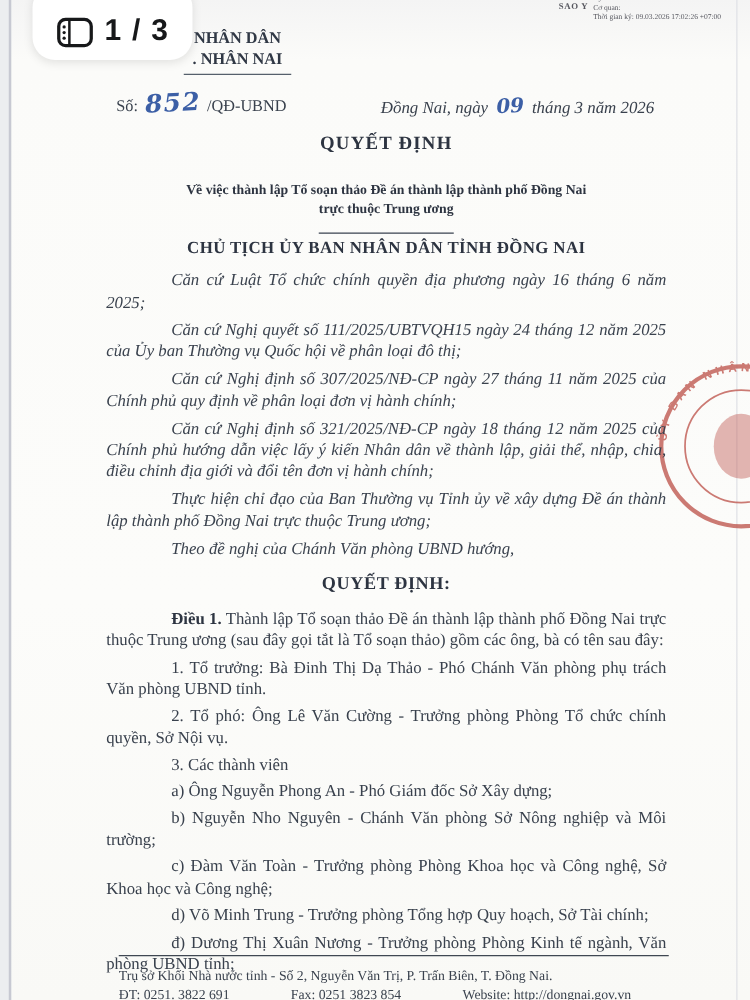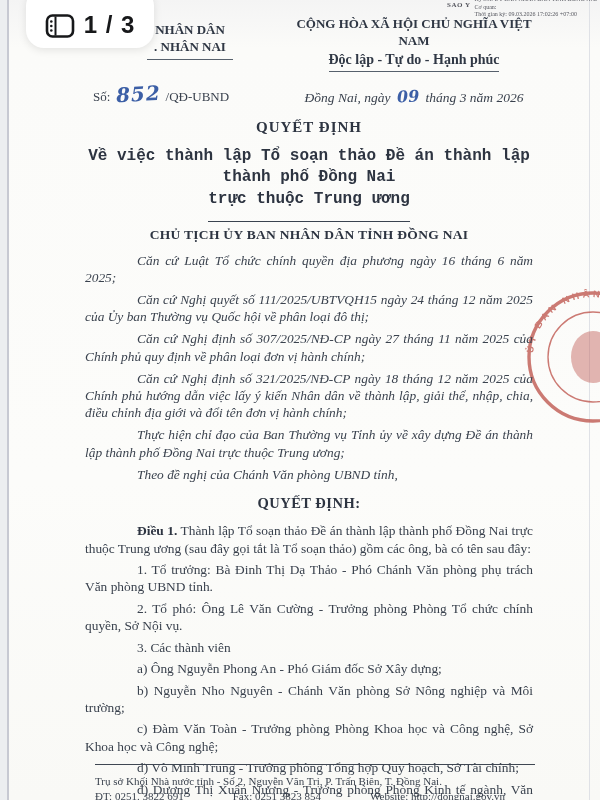--- a/index.html
+++ b/index.html
@@ -64,21 +64,21 @@
   .so-row { display:flex; align-items:flex-end; margin-top:10px; }
   .so-left { width:210px; padding-left:8px; font-size:13px; white-space:nowrap; }
   .so-right { flex:1; text-align:center; font-style:italic; font-size:13.5px; white-space:nowrap; }
   .hand { font-family:"DejaVu Serif",serif; font-style:italic; font-weight:600;
           color:#3c5fa6; display:inline-block; transform:rotate(-3deg); }
   .hand.big { font-size:20px; letter-spacing:1px; margin:0 2px; }
   .hand.day { font-size:16px; margin:0 3px; }
 
   .title-block { text-align:center; margin-top:13px; color:#2d3441; }
   .t1 { font-weight:700; font-size:15px; letter-spacing:1px; }
-  .t2 { font-weight:700; font-size:16px; margin-top:10px; line-height:1.35;font-family:Liberation Mono, monospace; }
+  .t2 { font-weight:700; font-size:11px; margin-top:21px; line-height:1.35; }
   .t2 .u { border-bottom:1.5px solid #3a4350; padding-bottom:13px; }
   .t3 { font-weight:700; font-size:13.5px; margin-top:16px; letter-spacing:.3px; }
 
   .preamble { margin-top:9px; }
   .preamble p {
     font-style:italic; font-size:13.4px; line-height:1.3;
     text-align:justify; text-indent:52px; margin:4.5px 0; color:#3a424e;
   }
 
   .qd { text-align:center; font-weight:700; font-size:14.5px; margin:12px 0 10px; color:#2d3441; letter-spacing:.5px; }
@@ -136,25 +136,20 @@
 </div>
 
 <div class="doc">
 
   <div class="hdr">
     <div class="col-l">
       <div class="hdr-bold">NHÂN DÂN</div>
       <div class="hdr-bold">. NHÂN NAI</div>
       <div class="rule w-sm"></div>
     </div>
-    <div class="col-r">
-      <div class="hdr-bold">CỘNG HÒA XÃ HỘI CHỦ NGHĨA VIỆT NAM</div>
-      <div class="motto">Độc lập - Tự do - Hạnh phúc</div>
-      <div class="rule w-md"></div>
-    </div>
   </div>
 
   <div class="so-row">
     <div class="so-left">
       <span>Số:</span>
       <span class="hand big">852</span>
       <span>/QĐ-UBND</span>
     </div>
     <div class="so-right">
       <span>Đồng Nai, ngày</span>
@@ -171,21 +166,21 @@
     </div>
     <div class="t3">CHỦ TỊCH ỦY BAN NHÂN DÂN TỈNH ĐỒNG NAI</div>
   </div>
 
   <div class="preamble">
     <p>Căn cứ Luật Tổ chức chính quyền địa phương ngày 16 tháng 6 năm 2025;</p>
     <p>Căn cứ Nghị quyết số 111/2025/UBTVQH15 ngày 24 tháng 12 năm 2025 của Ủy ban Thường vụ Quốc hội về phân loại đô thị;</p>
     <p>Căn cứ Nghị định số 307/2025/NĐ-CP ngày 27 tháng 11 năm 2025 của Chính phủ quy định về phân loại đơn vị hành chính;</p>
     <p>Căn cứ Nghị định số 321/2025/NĐ-CP ngày 18 tháng 12 năm 2025 của Chính phủ hướng dẫn việc lấy ý kiến Nhân dân về thành lập, giải thể, nhập, chia, điều chỉnh địa giới và đổi tên đơn vị hành chính;</p>
     <p>Thực hiện chỉ đạo của Ban Thường vụ Tỉnh ủy về xây dựng Đề án thành lập thành phố Đồng Nai trực thuộc Trung ương;</p>
-    <p>Theo đề nghị của Chánh Văn phòng UBND tỉnh,</p>
+    <p>Theo đề nghị của Chánh Văn phòng UBND hướng,</p>
   </div>
 
   <div class="qd">QUYẾT ĐỊNH:</div>
 
   <p class="body-par">
     <b>Điều 1.</b>
     <span>Thành lập Tổ soạn thảo Đề án thành lập thành phố Đồng Nai trực thuộc Trung ương (sau đây gọi tắt là Tổ soạn thảo) gồm các ông, bà có tên sau đây:</span>
   </p>
   <p class="body-par">1. Tổ trưởng: Bà Đinh Thị Dạ Thảo - Phó Chánh Văn phòng phụ trách Văn phòng UBND tỉnh.</p>
   <p class="body-par">2. Tổ phó: Ông Lê Văn Cường - Trưởng phòng Phòng Tổ chức chính quyền, Sở Nội vụ.</p>

